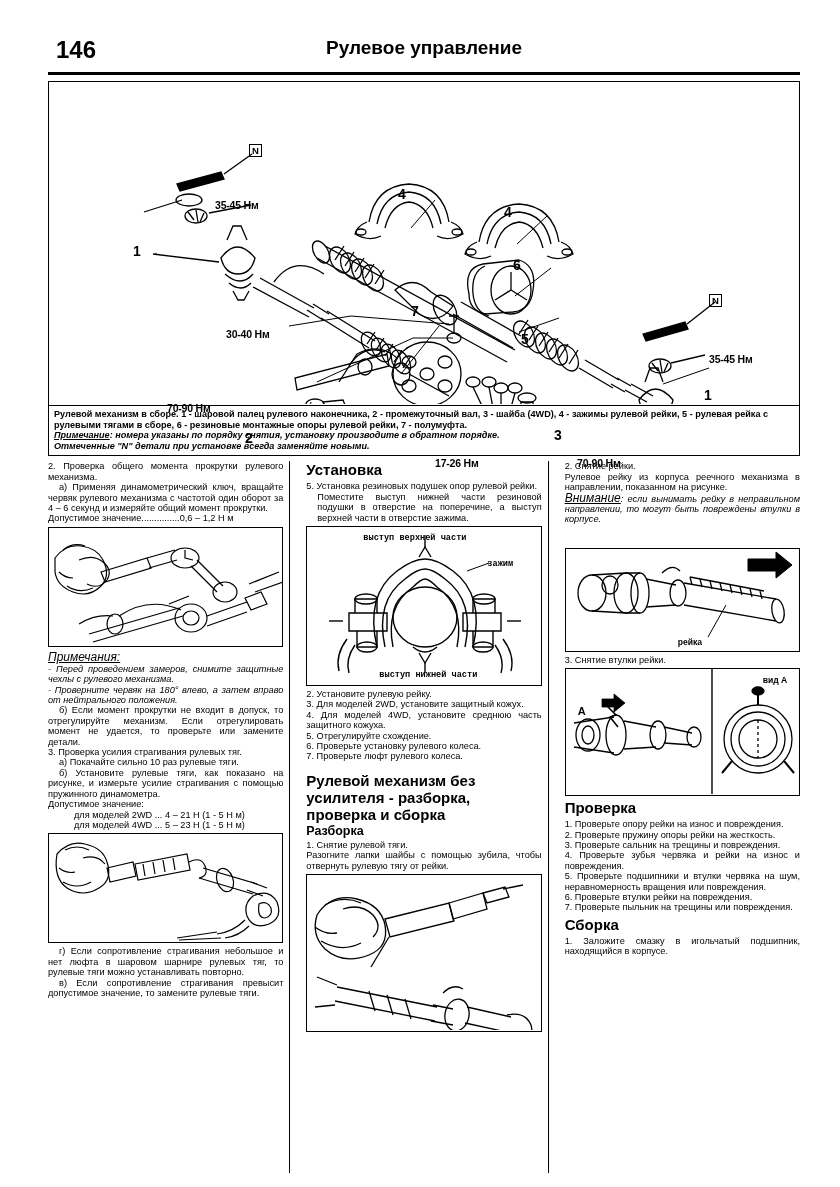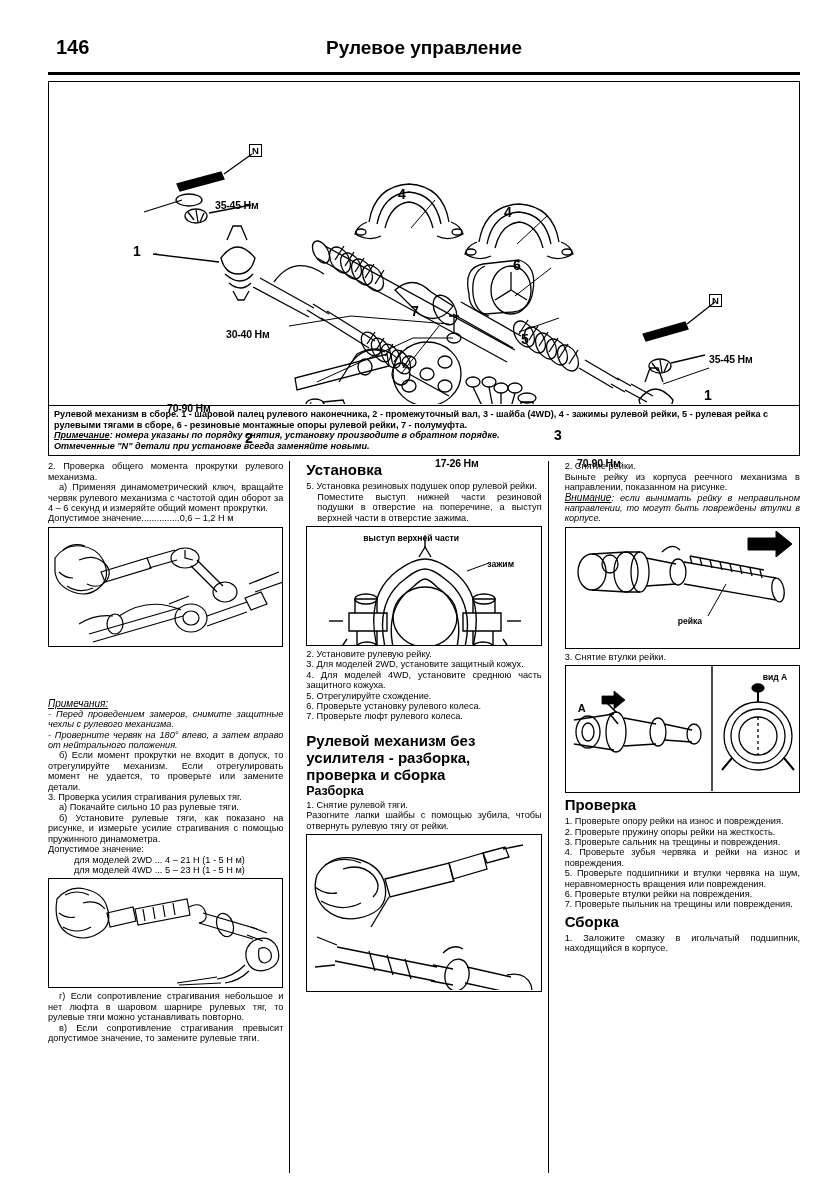--- a/index.html
+++ b/index.html
@@ -9,21 +9,21 @@
     background: #ffffff;
     font-family: "Liberation Sans", sans-serif;
     color: #000;
     position: relative;
     overflow: hidden;
   }
   .page { position:absolute; left:0; top:0; width:840px; height:1187px; padding: 36px 40px 20px 48px; }
 
   
   .header { position:relative; height: 34px; }
-  .header .pg { position:absolute; left:8px; top:0px; font-size:20px; font-weight:bold; letter-spacing:0px; }
+  .header .pg { position:absolute; left:8px; top:0px; font-size:24px; font-weight:bold; letter-spacing:0px; }
   .header .ttl { position:absolute; left:0; right:0; top:1px; text-align:center; font-size:19px; font-weight:bold; }
   .hrule { height:3px; background:#000; margin-top:2px; }
 
   
   .diagram-box {
     margin-top:6px;
     border:1.5px solid #000;
     height:325px;
     position:relative;
     background:#fff;
@@ -51,21 +51,21 @@
   .col { width:240px; position:relative; }
   .col.mid { margin-left:10px; }
   .col.right { margin-left:10px; }
   .vsep { width:1px; background:#000; margin:0 6px; align-self:stretch; }
 
   p, .t { font-size:9.2px; line-height:10.4px; margin:0 0 0 0; text-align:justify; }
   .t.ind { text-indent:11px; }
   .t.ind2 { padding-left:11px; }
   .t.ind3 { padding-left:26px; }
   .ital { font-style:italic; }
-  .note-hd { font-style:italic; text-decoration:underline; font-size:10px;margin-top:48px; }
+  .note-hd { font-style:italic; text-decoration:underline; font-size:12px; }
   h2 { font-size:15px; font-weight:bold; margin:0 0 3px 0; }
   h1 { font-size:15px; font-weight:bold; line-height:17px; margin:0 0 1px 0; }
   h3 { font-size:12.5px; font-weight:bold; margin:0 0 2px 0; }
   .gap-s { height:3px; }
   .gap-l { height:10px; }
 
   .fig {
     border:1.5px solid #000; position:relative; background:#fff; overflow:hidden;
   }
   .fig svg { position:absolute; left:0; top:0; }
@@ -350,21 +350,21 @@
     </div>
 
     <div class="vsep"></div>
 
     <div class="col mid">
       <h2>Установка</h2>
       <div class="t">5. Установка резиновых подушек опор рулевой рейки.</div>
       <div class="t ind2">Поместите выступ нижней части резиновой подушки в отверстие на поперечине, а выступ верхней части в отверстие зажима.</div>
       <div class="gap-s"></div>
 
-      <div class="fig" style="height:120px;">
+      <div class="fig" style="height:160px;font-family:Liberation Mono, monospace;">
         <svg width="237" height="157" viewBox="0 0 237 157">
           <g fill="none" stroke="#000" stroke-width="1.4">
 
             <path d="M70 120 q-12 -52 20 -76 q16 -12 28 -12 q12 0 28 12 q32 24 20 76"></path>
             <path d="M78 120 q-10 -46 20 -68 q12 -10 20 -10 q8 0 20 10 q30 22 20 68"></path>
             <path d="M86 120 q-8 -40 20 -60 q8 -8 12 -8 q4 0 12 8 q28 20 20 60"></path>
 
             <path d="M112 30 l6 -10 6 10"></path>
             <path d="M118 20 l0 -8"></path>
 
@@ -440,27 +440,27 @@
             <path d="M10 102 l20 8 M8 132 l20 -2"></path>
           </g>
         </svg>
       </div>
     </div>
 
     <div class="vsep"></div>
 
     <div class="col right">
       <div class="t">2. Снятие рейки.</div>
-      <div class="t">Выньте рейку из корпуса реечного механизма в направлении, показанном на рисунке.</div>
+      <div class="t">Рулевое рейку из корпуса реечного механизма в направлении, показанном на рисунке.</div>
       <div class="t ital">
         <span class="note-hd">Внимание</span><span>: если вынимать рейку в неправильном направлении, то могут быть повреждены втулки в корпусе.</span>
       </div>
       <div class="gap-s"></div>
 
-      <div class="fig" style="height:122px;">
+      <div class="fig" style="height:104px;margin-top:20px;">
         <svg width="237" height="119" viewBox="0 0 237 119">
           <g fill="none" stroke="#000" stroke-width="1.3">
 
             <ellipse cx="26" cy="44" rx="14" ry="18"></ellipse>
             <path d="M26 26 l34 -2 M26 62 l34 2"></path>
             <ellipse cx="60" cy="44" rx="12" ry="20"></ellipse>
             <path d="M60 24 l14 0 M60 64 l14 0"></path>
             <ellipse cx="74" cy="44" rx="9" ry="20"></ellipse>
 
             <path d="M80 30 l30 6 M80 58 l30 -2"></path>

